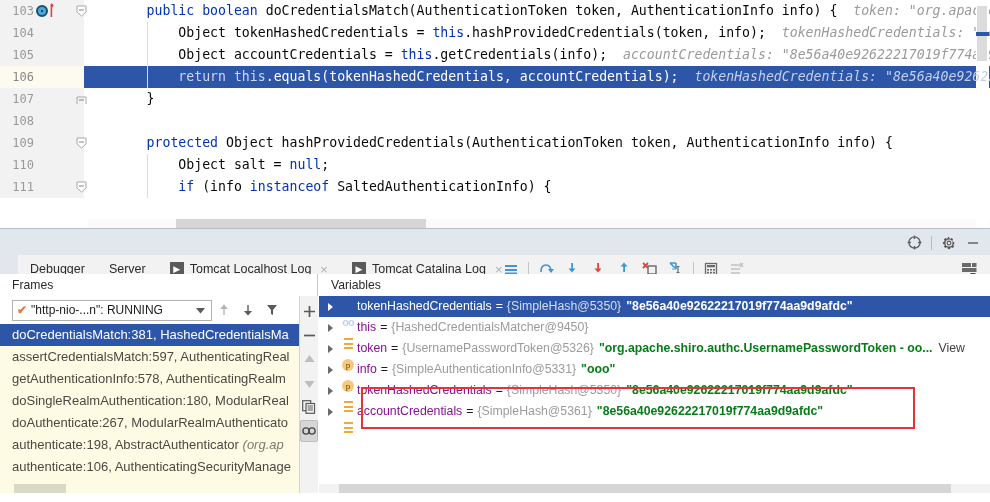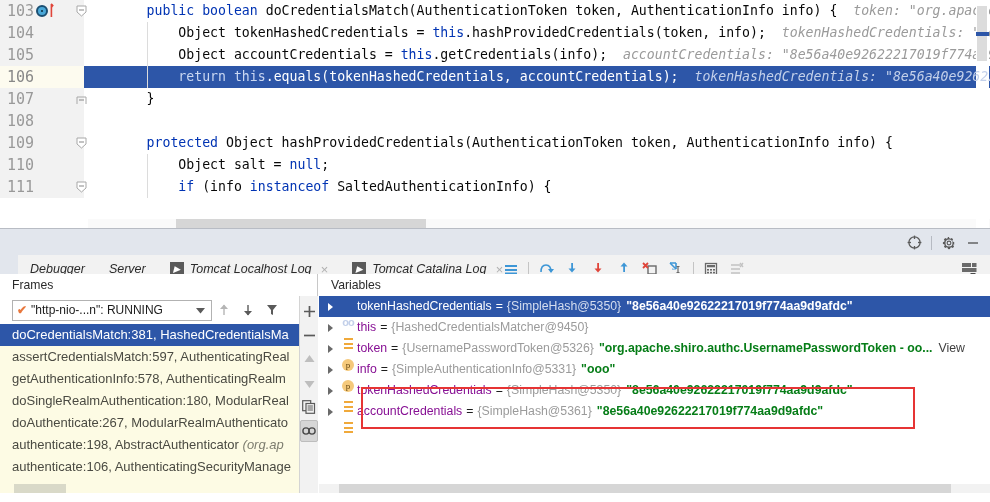--- a/index.html
+++ b/index.html
@@ -22,21 +22,21 @@
     font-family: "DejaVu Sans Mono", monospace;
     font-size: 13.2px;
   }
   .line {
     position: relative; height: 22px; line-height: 22px; white-space: pre;
   }
   .gutter {
     position: absolute; left: 0; top: 0; width: 84px; height: 22px;
     background: #f2f2f2; color: #999999;
     text-align: right; padding-right: 50px;
-    font-family: "DejaVu Sans Mono", monospace; font-size: 15px;
+    font-family: "DejaVu Sans Mono", monospace; font-size: 12px;
   }
   .line.hl .gutter { background: #fdfbef; color: #888; }
   .fold {
     position: absolute; left: 76px; top: 5px; width: 11px; height: 12px;
   }
   .fold svg { display: block; }
   .code-text {
     position: absolute; left: 84px; top: 0; height: 22px;
     padding-left: 7px; color: #080808;
   }
@@ -106,21 +106,21 @@
 
   
   .tabbar {
     position: absolute; left: 0; top: 255px; width: 990px; height: 28px;
     background: #f2f2f2; border-bottom: 1px solid #c8c8c8;
   }
   .tabbar-left-stub {
     position: absolute; left: 0; top: 0; width: 18px; height: 28px;
     background: #e2e6ed;
   }
-  .tabs { position: absolute; left: 18px; top: 0; display: flex; align-items: stretch; height: 28px; font-style: italic; }
+  .tabs { position: absolute; left: 18px; top: 0; display: flex; align-items: stretch; height: 28px; }
   .tab {
     display: flex; align-items: center; height: 28px;
     padding: 0 12px; font-size: 12.5px; color: #2b2b2b;
     position: relative; white-space: nowrap;
   }
   .tab.active::after {
     content: ""; position: absolute; left: 4px; right: 4px; bottom: 0;
     height: 2px; background: #3e8fd6;
   }
   .tab .tab-ico {

